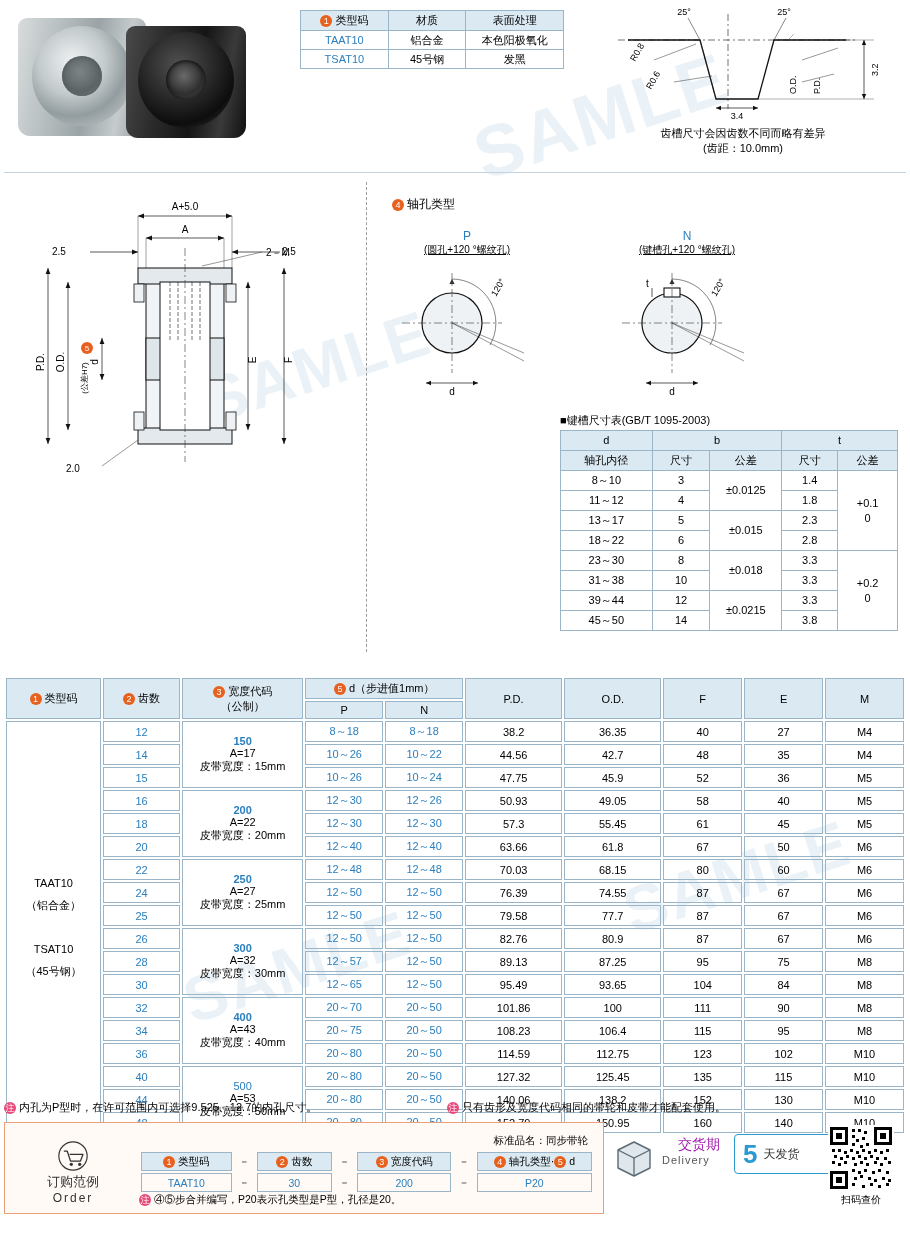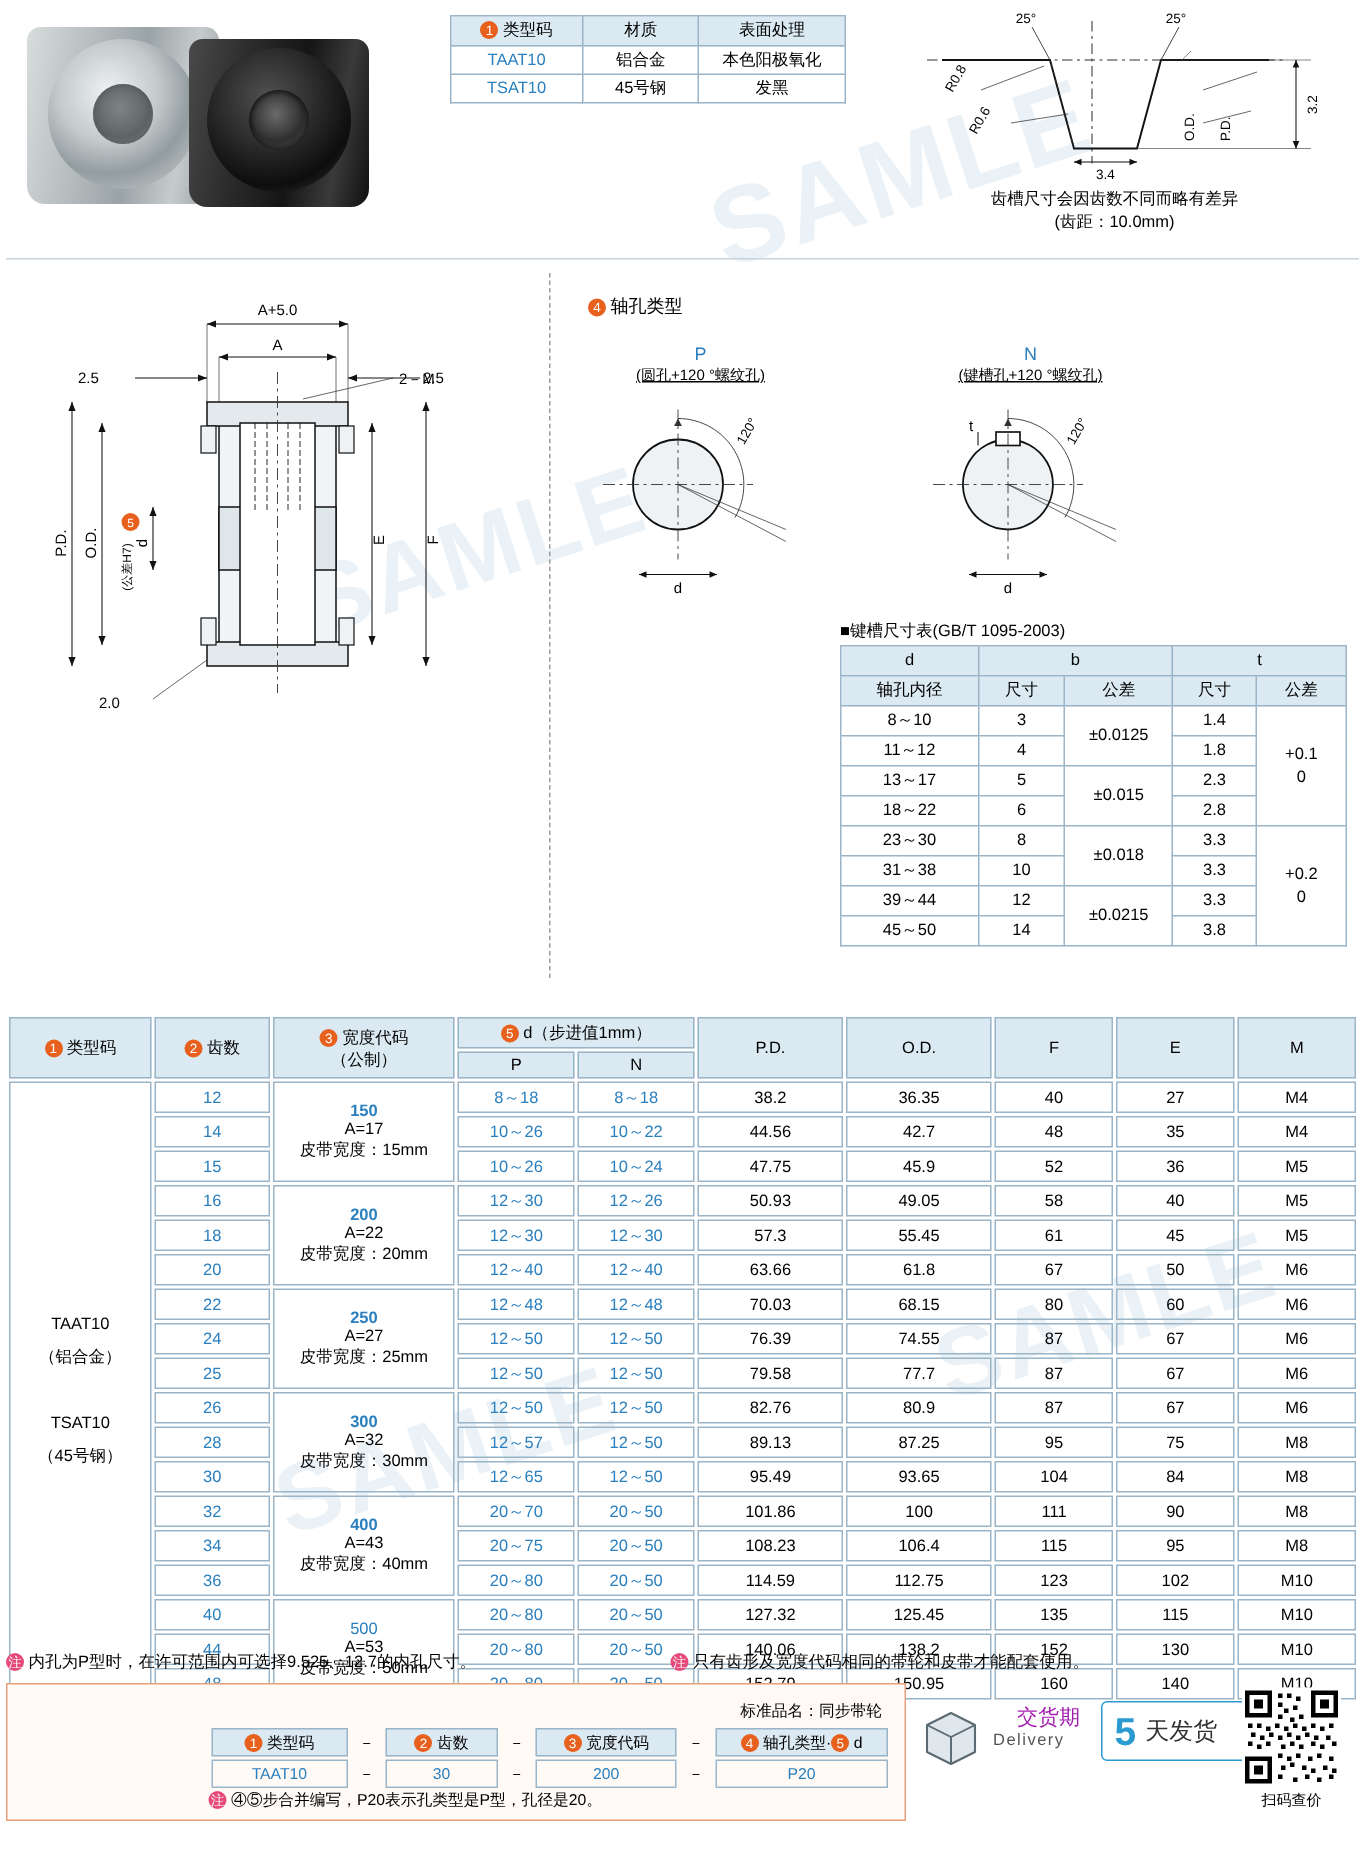--- a/index.html
+++ b/index.html
@@ -135,21 +135,21 @@
   .deliv { position:absolute; left:612px; top:1128px; width:180px; height:60px; z-index:2;}
   .deliv-icon { position:absolute; left:0; top:8px; width:44px; height:42px; }
   .deliv-txt { position:absolute; left:50px; top:8px; }
   .deliv-txt .d1 { font-size:14px; color:#a21caf;margin-left:16px; }
   .deliv-txt .d2 { font-size:11px; color:#555; letter-spacing:1px;}
   .deliv-badge {
     position:absolute; left:122px; top:6px; width:108px; height:40px;
     border:1px solid #2a9ad0; border-radius:4px; display:flex; align-items:center;
   }
   .deliv-badge .num { font-size:26px; color:#2a9ad0; margin:0 6px 0 8px; font-weight:bold;}
-  .deliv-badge .txt { font-size:16px; color:#333; }
+  .deliv-badge .txt { font-size:12px; color:#333; }
 
   
   .qr-wrap { position:absolute; left:824px; top:1125px; width:74px; z-index:2; text-align:center;}
   .qr { width:66px; height:66px; margin:0 auto; background:#fff; }
   .qr-cap { font-size:10px; margin-top:2px; }
 
   svg { display:block; }
   .dim { font-size:9px; }
 </style>
 </head>
@@ -683,20 +683,30 @@
   <div class="note-row">
     <span class="n" style="width:440px">
       <span class="badge pink">注</span><span>内孔为P型时，在许可范围内可选择9.525、12.7的内孔尺寸。</span>
     </span>
     <span class="n">
       <span class="badge pink">注</span><span>只有齿形及宽度代码相同的带轮和皮带才能配套使用。</span>
     </span>
   </div>
 
   <div class="order-box">
+    <div class="order-left">
+      <svg class="cart" viewBox="0 0 48 36">
+        <circle cx="24" cy="18" r="17" fill="none" stroke="#333" stroke-width="1.4"></circle>
+        <path d="M13,12 h4 l4,12 h12 l3,-8 h-16" fill="none" stroke="#333" stroke-width="1.5" stroke-linejoin="round"></path>
+        <circle cx="22" cy="28" r="2" fill="#333"></circle>
+        <circle cx="32" cy="28" r="2" fill="#333"></circle>
+      </svg>
+      <div class="t1">订购范例</div>
+      <div class="t2">Order</div>
+    </div>
 
     <table class="order-tbl">
       <tbody>
           <tr>
         <td colspan="7" style="border:none; text-align:right; padding-right:4px;">标准品名：同步带轮</td>
       </tr>
       <tr>
         <th style="width:92px"><span class="badge">1</span>类型码</th>
         <th style="width:22px; border:none; background:none">－</th>
         <th style="width:76px"><span class="badge">2</span>齿数</th>

